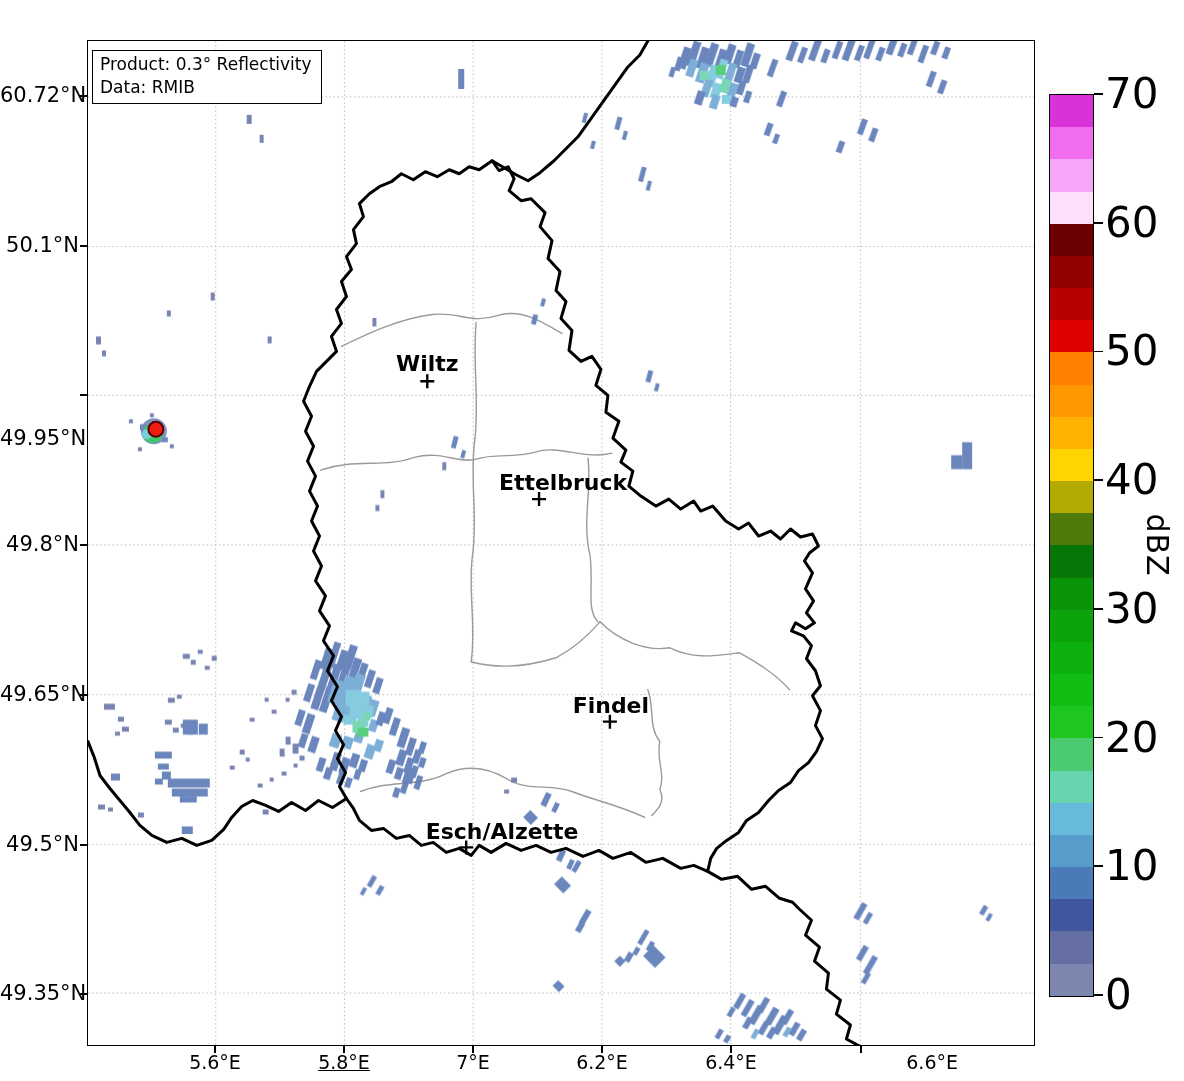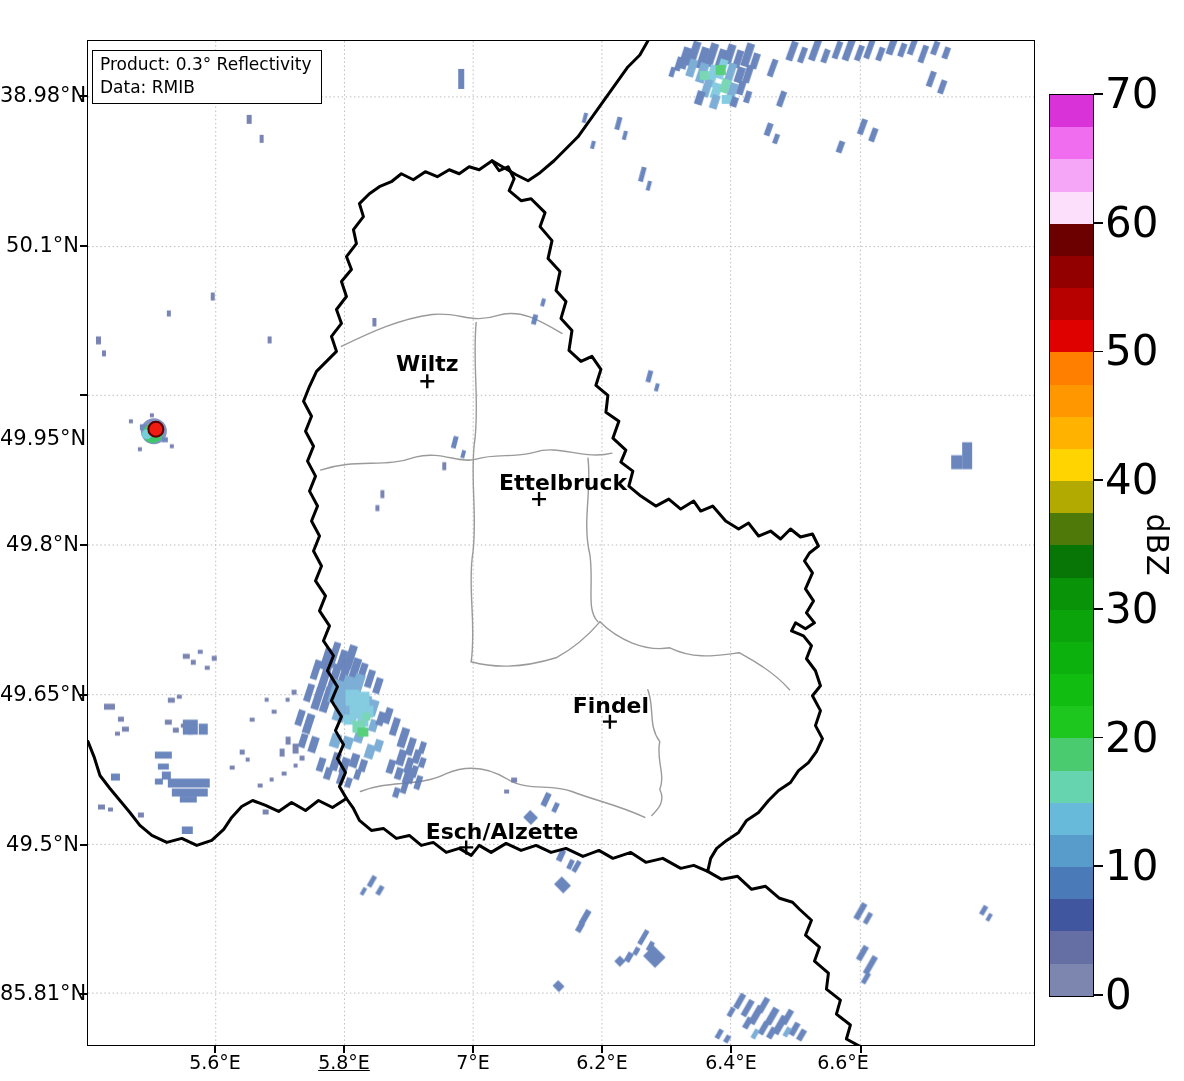--- a/index.html
+++ b/index.html
@@ -374,35 +374,35 @@
     <div class="xt" style="left: 160px;">5.6°E</div>
     <div class="xtickmark" style="left: 343.25px;"></div>
     <div class="xt" style="left: 289px; text-decoration: underline;">5.8°E</div>
     <div class="xtickmark" style="left: 472.25px;"></div>
     <div class="xt" style="left: 418px;">7°E</div>
     <div class="xtickmark" style="left: 601.25px;"></div>
     <div class="xt" style="left: 547px;">6.2°E</div>
     <div class="xtickmark" style="left: 730.25px;"></div>
     <div class="xt" style="left: 676px;">6.4°E</div>
     <div class="xtickmark" style="left: 860.25px;"></div>
-    <div class="xt" style="left: 788px;">6.6°E</div>
+    <div class="xt" style="left: 848px; text-align: right;">6.6°E</div>
     <div class="ytickmark" style="top: 95.25px;"></div>
-    <div class="yt" style="top: 83px;">38.98°N</div>
+    <div class="yt" style="top: 83px;">60.72°N</div>
     <div class="ytickmark" style="top: 245.25px;"></div>
     <div class="yt" style="top: 233px;">50.1°N</div>
     <div class="ytickmark" style="top: 394.25px;"></div>
     <div class="yt" style="top: 382px; margin-top: 44px;">49.95°N</div>
     <div class="ytickmark" style="top: 544.25px;"></div>
     <div class="yt" style="top: 532px;">49.8°N</div>
     <div class="ytickmark" style="top: 694.25px;"></div>
     <div class="yt" style="top: 682px;">49.65°N</div>
     <div class="ytickmark" style="top: 844.25px;"></div>
     <div class="yt" style="top: 832px;">49.5°N</div>
     <div class="ytickmark" style="top: 993.25px;"></div>
-    <div class="yt" style="top: 981px;">85.81°N</div>
+    <div class="yt" style="top: 981px;">49.35°N</div>
     <div class="cbtickmark" style="top: 994.2px;"></div>
     <div class="cbt" style="top: 976px;">0</div>
     <div class="cbtickmark" style="top: 865.486px;"></div>
     <div class="cbt" style="top: 847.286px;">10</div>
     <div class="cbtickmark" style="top: 736.771px;"></div>
     <div class="cbt" style="top: 718.571px;">20</div>
     <div class="cbtickmark" style="top: 608.057px;"></div>
     <div class="cbt" style="top: 589.857px;">30</div>
     <div class="cbtickmark" style="top: 479.343px;"></div>
     <div class="cbt" style="top: 461.143px;">40</div>

